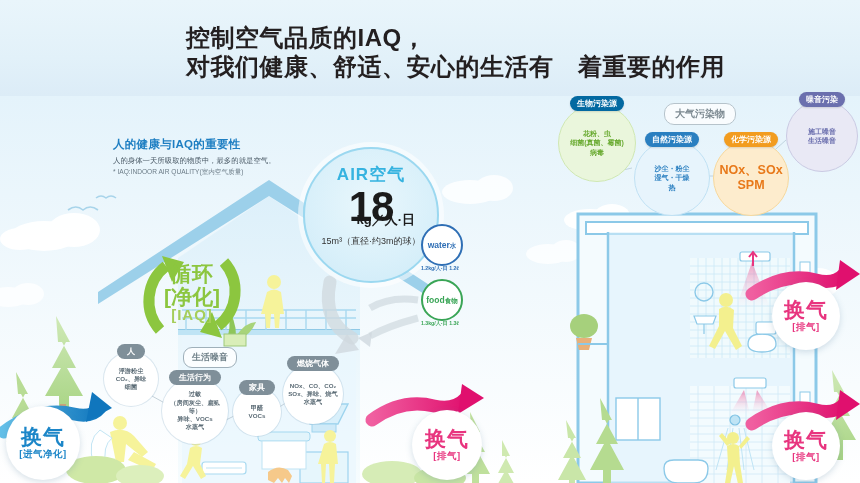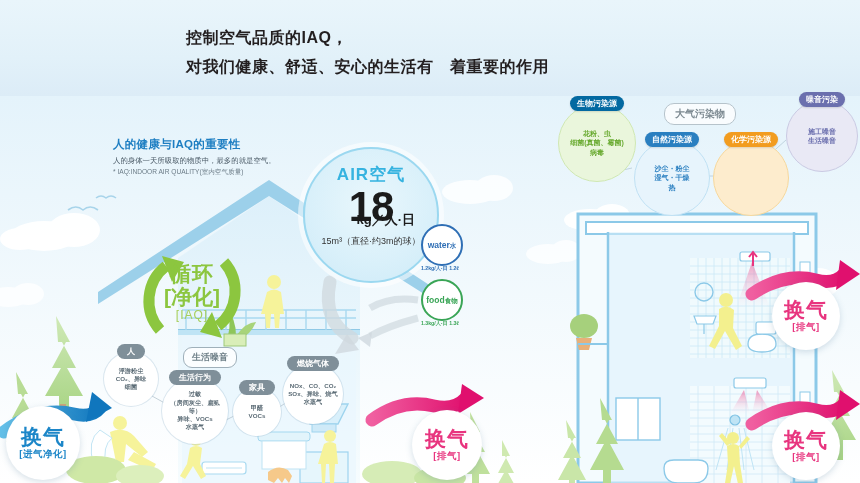--- a/index.html
+++ b/index.html
@@ -17,21 +17,21 @@
     background:linear-gradient(180deg,#e9f5fb 0%,#e2f1f9 60%,#dcecf7 100%);}
   #logo-wrap{position:absolute;left:6px;top:6px;width:190px;height:88px;}
   #logo-iaq{font-family:"Liberation Sans",sans-serif;font-weight:bold;font-size:62px;
     letter-spacing:-2px;line-height:62px;
     background:linear-gradient(180deg,#bfe2f4 0%,#5fa9d8 26%,#1d62a8 52%,#2f7cc0 70%,#7fc2e6 100%);
     -webkit-background-clip:text;background-clip:text;color:transparent;
     -webkit-text-fill-color:transparent;text-shadow:0 1px 0 rgba(255,255,255,.4);}
   #logo-sub{font-family:"Liberation Sans",sans-serif;font-weight:bold;font-size:17.5px;
     letter-spacing:0.6px;color:#2a77b5;margin-top:-3px;}
   #headline{position:absolute;left:186px;top:23px;width:660px;color:#231f20;
-    font-size:16px;font-weight:bold;line-height:29px;letter-spacing:.5px;}
+    font-size:24px;font-weight:bold;line-height:29px;letter-spacing:.5px;}
   #headline .l2{display:block;}
 
   
   #intro{position:absolute;left:113px;top:137px;width:215px;}
   #intro-title{color:#1d7ec2;font-weight:bold;font-size:11.5px;letter-spacing:.3px;}
   #intro-p1{color:#4a5a66;font-size:7.4px;margin-top:4px;line-height:10px;}
   #intro-p2{color:#6b7b86;font-size:6.6px;margin-top:1px;line-height:9px;}
 
   
   #air-circle{position:absolute;left:303px;top:147px;width:132px;height:132px;border-radius:50%;
@@ -98,21 +98,21 @@
   #b-comb{left:283px;top:364px;width:60px;height:60px;}
   #b-comb .itag{background:#7f8f99;}
   #indoor-tag{position:absolute;left:183px;top:347px;border:1px solid #9fb0ba;border-radius:9px;
     padding:3px 8px;color:#6f8089;font-size:9px;font-weight:bold;background:rgba(255,255,255,.8);}
 
   
   #circ{position:absolute;left:143px;top:246px;width:98px;height:98px;}
   #circ-txt{position:absolute;left:0;top:16px;width:98px;text-align:center;}
   #circ-l1{color:#8cc63f;font-size:21px;font-weight:bold;line-height:23px;letter-spacing:1px;}
   #circ-l2{color:#8cc63f;font-size:21px;font-weight:bold;line-height:23px;letter-spacing:0px;}
-  #circ-l3{color:#a6ce5a;font-size:12px;font-weight:normal;line-height:14px;letter-spacing:1px;}
+  #circ-l3{color:#a6ce5a;font-size:15px;font-weight:bold;line-height:14px;letter-spacing:1px;}
 
   
   .vbadge{position:absolute;border-radius:50%;background:#ffffff;
     display:flex;flex-direction:column;align-items:center;justify-content:center;
     box-shadow:0 2px 6px rgba(90,130,160,.25);}
   .v1{font-size:21px;font-weight:bold;line-height:22px;letter-spacing:1px;}
   .v2{font-size:9.5px;font-weight:bold;line-height:12px;letter-spacing:.5px;}
   #vb-left{left:6px;top:406px;width:74px;height:74px;}
   #vb-left .v1,#vb-left .v2{color:#1c86c8;}
   #vb-mid{left:412px;top:410px;width:70px;height:70px;}
@@ -482,20 +482,21 @@
   <div class="pbub" id="bio-b">
     <div class="ptag">生物污染源</div>
     <div class="pbody ml">花粉、虫<br>细菌(真菌、霉菌)<br>病毒</div>
   </div>
   <div class="pbub" id="nat-b">
     <div class="ptag">自然污染源</div>
     <div class="pbody ml">沙尘・粉尘<br>湿气・干燥<br>热</div>
   </div>
   <div class="pbub" id="chem-b">
     <div class="ptag">化学污染源</div>
+    <div class="pbody ml">NOx、SOx<br>SPM</div>
   </div>
   <div class="pbub" id="noise-b">
     <div class="ptag">噪音污染</div>
     <div class="pbody ml">施工噪音<br>生活噪音</div>
   </div>
 
   <div id="circ">
     <div id="circ-txt">
       <div id="circ-l1">循环</div>
       <div id="circ-l2">[净化]</div>

